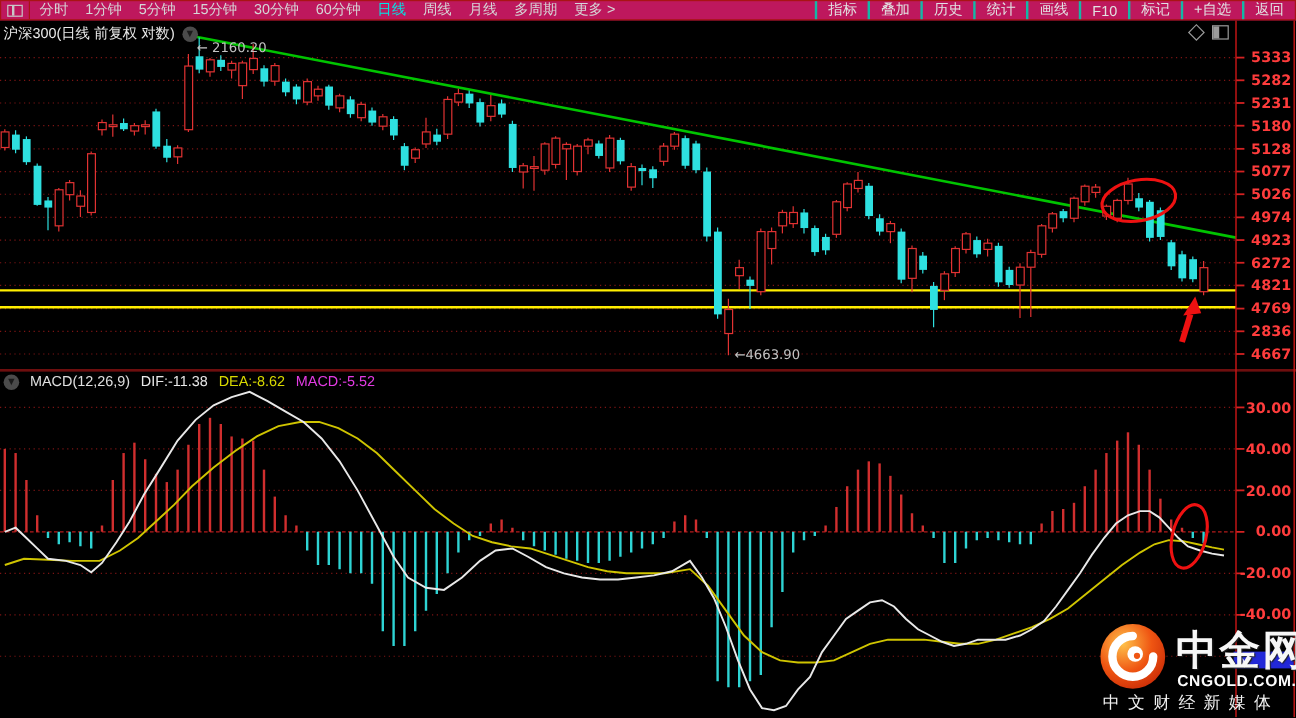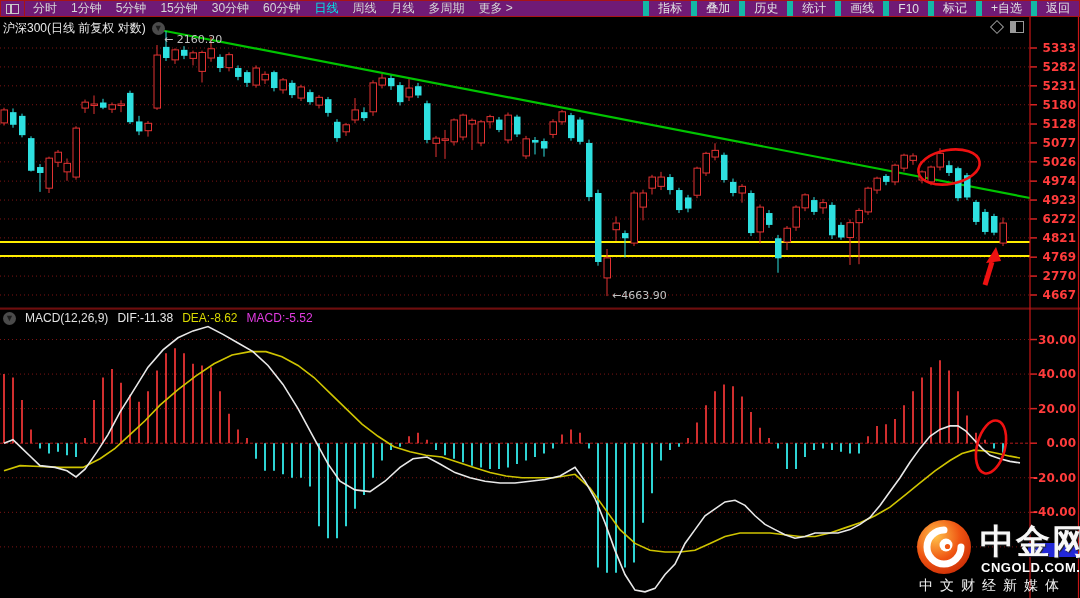--- a/index.html
+++ b/index.html
@@ -1,28 +1,28 @@
 <!DOCTYPE html>
 <html><head>
 <meta charset="utf-8">
 <style>
   html,body{margin:0;padding:0;background:#000;}
   .stage{position:relative;width:1080px;height:598px;background:#000;overflow:hidden;
          font-family:"Liberation Sans","DejaVu Sans",sans-serif;}
   
   .toolbar{position:absolute;left:0;top:0;width:1080px;height:17px;box-sizing:border-box;
-           background:#701a75;border:1px solid #a81414;display:flex;align-items:stretch;z-index:30;}
+           background:#be185d;border:1px solid #a81414;display:flex;align-items:stretch;z-index:30;}
   .tool-icon-cell{width:23px;border-right:1px solid #a81414;display:flex;align-items:center;justify-content:center;}
   .layout-icon{width:11px;height:8px;border:1px solid #c8c8c8;position:relative;}
   .layout-icon::after{content:"";position:absolute;left:3px;top:0;width:2px;height:100%;background:#c8c8c8;}
   .tmenu{display:flex;align-items:center;gap:14px;padding:0 0 0 8px;font-size:12px;color:#d6d6d6;white-space:nowrap;}
   .tmenu .titem{cursor:default;line-height:15px;}
   .tmenu .titem.active{color:#00e5e5;}
   .tright{display:flex;margin-left:auto;align-items:stretch;font-size:12px;color:#e2e2e2;}
-  .tcell{border-left:6px solid #14b8a6;padding:0 9px;display:flex;align-items:center;white-space:nowrap;}
+  .tcell{border-left:2px solid #14b8a6;padding:0 9px;display:flex;align-items:center;white-space:nowrap;}
   
   .chart-title{position:absolute;left:3px;top:20px;font-size:12px;color:#eaeaea;display:flex;align-items:center;gap:6px;z-index:20;}
   .chev-circle{width:13px;height:13px;border-radius:50%;background:#4b4b4b;color:#1b1b1b;font-size:9px;
                display:inline-flex;align-items:center;justify-content:center;line-height:1;}
   .win-icons{position:absolute;left:992px;top:21px;display:flex;gap:8px;align-items:center;z-index:20;}
   .diamond{width:8px;height:8px;border:1px solid #9a9a9a;transform:rotate(45deg);}
   .splitpane{width:12px;height:10px;border:1px solid #9a9a9a;position:relative;}
   .splitpane::after{content:"";position:absolute;left:0;top:0;width:5px;height:100%;background:#9a9a9a;}
   .axis-label{position:absolute;left:1032px;width:44px;text-align:right;font-size:12px;font-weight:bold;
               color:#ff3c3c;line-height:14px;z-index:10;font-family:"DejaVu Sans",sans-serif;}
@@ -485,21 +485,21 @@
       <div class="axis-label" style="top: 78.8282px;">5231</div>
       <div class="axis-label" style="top: 97.7423px;">5180</div>
       <div class="axis-label" style="top: 117.027px;">5128</div>
       <div class="axis-label" style="top: 135.941px;">5077</div>
       <div class="axis-label" style="top: 154.856px;">5026</div>
       <div class="axis-label" style="top: 174.14px;">4974</div>
       <div class="axis-label" style="top: 193.055px;">4923</div>
       <div class="axis-label" style="top: 211.969px;">6272</div>
       <div class="axis-label" style="top: 230.883px;">4821</div>
       <div class="axis-label" style="top: 250.168px;">4769</div>
-      <div class="axis-label" style="top: 269.082px;">2770</div>
+      <div class="axis-label" style="top: 269.082px;">2836</div>
       <div class="axis-label" style="top: 287.996px;">4667</div>
     </div>
   <div id="macdLabels">
       <div class="axis-label" style="top: 332.52px;">30.00</div>
       <div class="axis-label" style="top: 367.08px;">40.00</div>
       <div class="axis-label" style="top: 401.64px;">20.00</div>
       <div class="axis-label" style="top: 436.2px;">0.00</div>
       <div class="axis-label" style="top: 470.76px;">-20.00</div>
       <div class="axis-label" style="top: 505.32px;">-40.00</div>
     </div>

